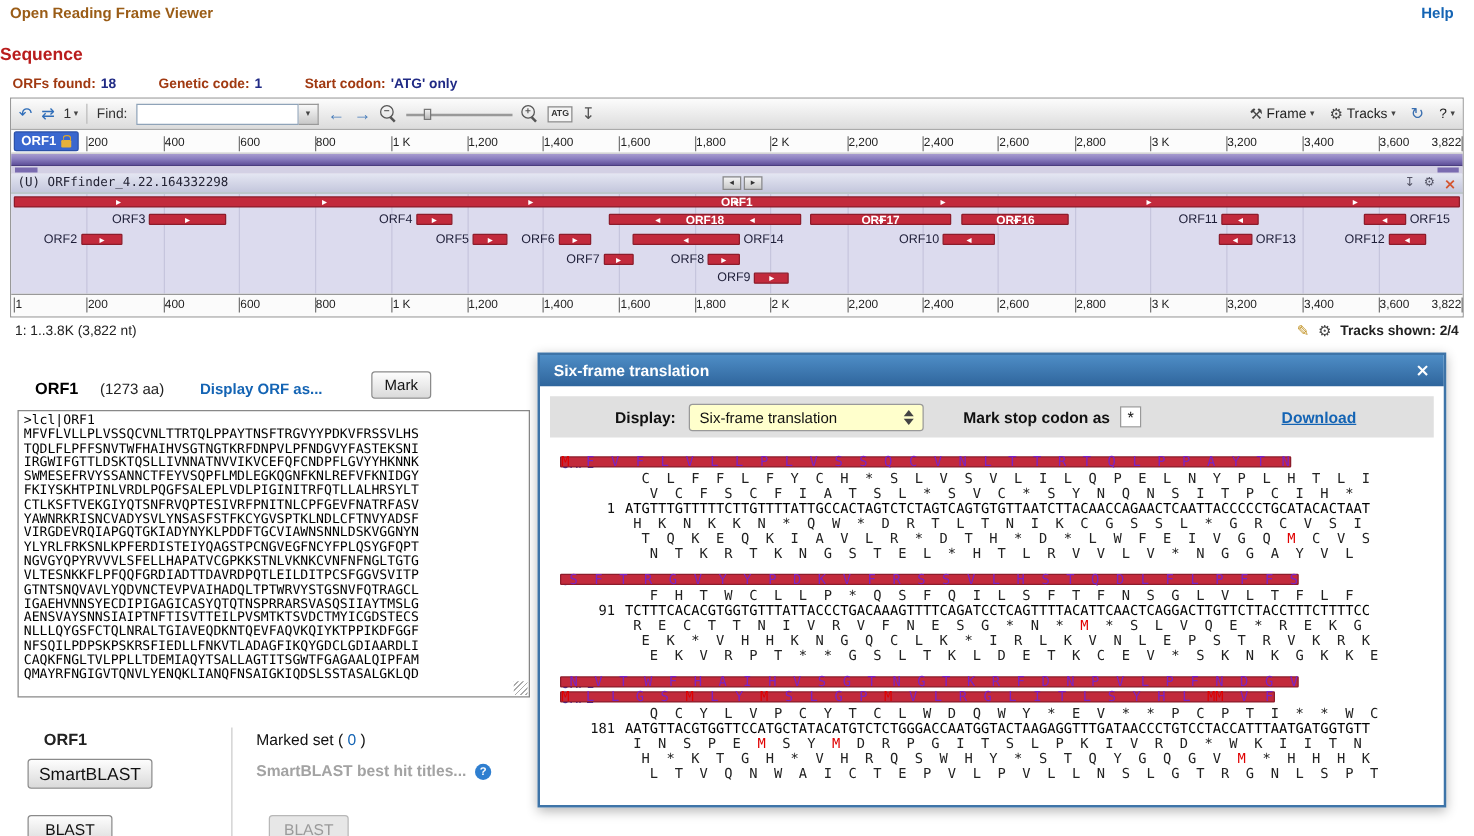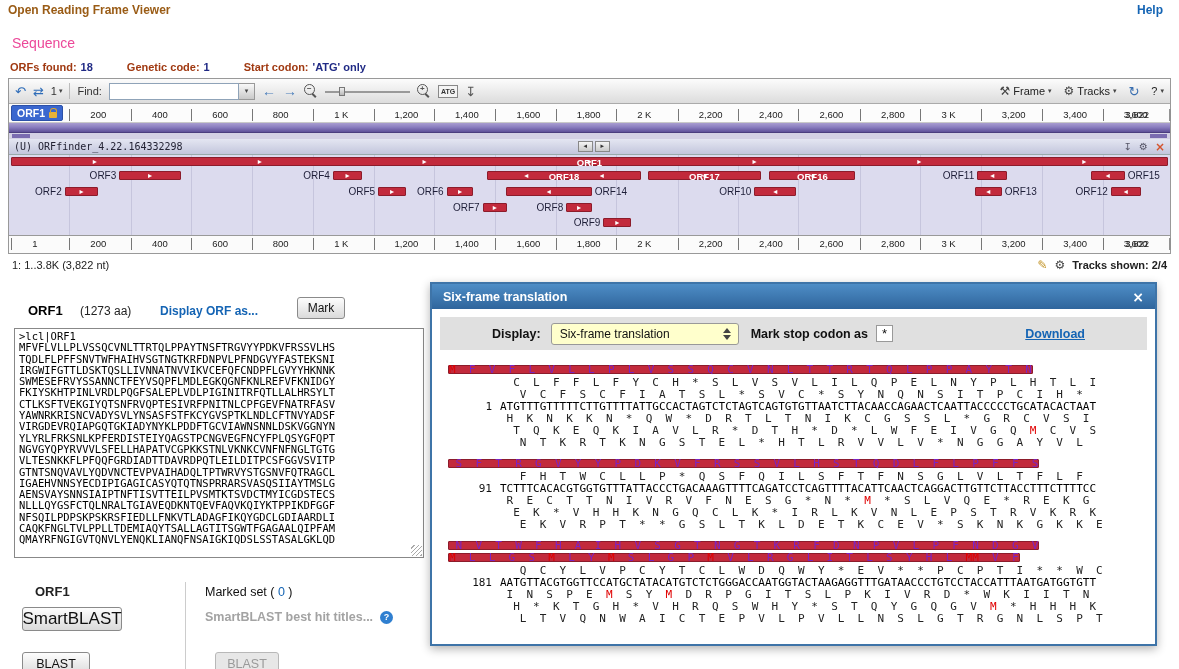--- a/index.html
+++ b/index.html
@@ -2,21 +2,21 @@
 <html><head>
 <meta charset="utf-8">
 <style>
   *{box-sizing:border-box;margin:0;padding:0}
   html,body{width:1179px;height:669px;overflow:hidden;background:#fff}
   body{font-family:"Liberation Sans",sans-serif;position:relative;color:#222}
   .icon,.tbi,.ticon,.th-ico,.caret{font-family:"DejaVu Sans",sans-serif}
 
   .app-title{position:absolute;left:8px;top:3px;font-size:12px;font-weight:bold;color:#9a5c16}
   .help-link{position:absolute;right:16px;top:3px;font-size:12px;font-weight:bold;color:#1464b4;cursor:pointer;text-decoration:none}
-  .section-title{position:absolute;left:12px;top:35px;font-size:14px;font-weight:normal;color:#ec4899}
+  .section-title{position:absolute;left:0;top:35px;font-size:14px;font-weight:bold;color:#b91c1c}
 
   .stats{position:absolute;left:10px;top:61px;font-size:11px;display:flex;gap:34px}
   .slabel{color:#a03911;font-weight:bold}
   .sval{color:#202a85;font-weight:bold;margin-left:4px}
 
   
   .viewer{position:absolute;left:8px;top:78px;width:1163px;height:176px;border:1px solid #999;background:#fff}
   .sv-toolbar{height:25px;background:linear-gradient(#fcfcfc,#dcdcdc);border-bottom:1px solid #aaa;display:flex;align-items:center;padding:0 6px;gap:7px;font-size:11px;color:#333}
   .tbi{font-size:13px;color:#2f6db8;cursor:pointer;line-height:13px}
   .hist{display:flex;align-items:center;gap:2px;cursor:pointer}
@@ -38,21 +38,21 @@
   .seqdl{color:#555}
   .tb-right{margin-left:auto;display:flex;align-items:center;gap:12px}
   .tools-btn{display:flex;align-items:center;gap:3px;cursor:pointer}
   .tools-btn b{font-weight:normal;color:#222}
   .ticon{font-size:12px;color:#444}
   .refresh{color:#3a6fb0}
   .qm{font-weight:bold;color:#555}
 
   .sv-ruler{position:relative;height:19px;background:#fcfcfc;border-bottom:1px solid #c9c9c9}
   .sv-ruler.bottom{height:18px;border-bottom:none;border-top:1px solid #999;background:#fbfbfb}
-  .tick{position:absolute;bottom:1px;height:13px;display:flex;align-items:center;gap:20px}
+  .tick{position:absolute;bottom:1px;height:13px;display:flex;align-items:center;gap:0}
   .sv-ruler.bottom .tick{top:1px;bottom:auto}
   .tick i{width:1px;height:12px;background:#777}
   .tick b{font-weight:normal;font-size:9.5px;color:#222;white-space:nowrap}
   .tick.end{flex-direction:row-reverse;transform:translateX(-100%)}
   .tick.first{left:0.2%}
   .orf-chip{position:absolute;left:2px;top:1px;height:16px;background:#3a67cf;border:1px solid #2c51a8;border-radius:2px;color:#fff;font-size:10.5px;font-weight:bold;display:flex;align-items:center;gap:4px;padding:0 5px;z-index:6;cursor:pointer}
   .lock{position:relative;width:8px;height:6px;background:#e8b23a;border-radius:1px;margin-top:3px}
   .lock::before{content:'';position:absolute;left:1px;top:-4px;width:5px;height:4px;border:1.5px solid #d9a42e;border-bottom:none;border-radius:3px 3px 0 0}
 
   .sv-overview{height:10px;background:linear-gradient(#a99dd0,#8b7fc0 45%,#5e4f98);border-bottom:1px solid #4a3d7e}
@@ -86,41 +86,41 @@
   .orf-name{position:absolute;left:28px;top:303px;font-size:13px;font-weight:bold;color:#000}
   .orf-len{position:absolute;left:80px;top:304px;font-size:12px;color:#222}
   .display-as{position:absolute;left:160px;top:304px;font-size:12px;font-weight:bold;color:#1464b4;cursor:pointer}
   .btn{position:absolute;background:linear-gradient(#fdfdfd,#dadada);border:1px solid #8a8a8a;border-radius:3px;font-size:12px;color:#111;display:flex;align-items:center;justify-content:center;cursor:pointer}
   .mark-btn{left:297px;top:297px;width:48px;height:22px}
   .seq-box{position:absolute;left:14px;top:328px;width:410px;height:230px;border:1px solid #888;background:#fff;font-family:"DejaVu Sans Mono",monospace;font-size:10.5px;line-height:11.3px;padding:2px 4px;color:#000;overflow:hidden}
   .resize{position:absolute;right:1px;bottom:1px;width:11px;height:11px;background:repeating-linear-gradient(135deg,transparent 0 2px,#aaa 2px 3px);cursor:nwse-resize}
 
   .vdiv{position:absolute;left:185px;top:582px;height:87px;width:1px;background:#ccc}
   .footer-orf{position:absolute;left:35px;top:584px;font-size:13px;font-weight:bold}
-  .smartblast-btn{left:22px;top:607px;width:100px;height:24px;font-size:17px}
+  .smartblast-btn{left:22px;top:607px;width:100px;height:24px;font-size:14px}
   .blast-btn1{left:22px;top:652px;width:68px;height:24px;font-size:12.5px}
   .marked-set{position:absolute;left:205px;top:585px;font-size:12.5px;color:#111}
   .marked-set .count{color:#1464b4}
   .hits{position:absolute;left:205px;top:610px;font-size:12.5px;font-weight:bold;color:#a3a3a3;display:flex;align-items:center}
   .qcircle{display:inline-block;width:13px;height:13px;border-radius:50%;background:#2f7fd0;color:#fff;font-size:9px;font-weight:bold;text-align:center;line-height:13px;margin-left:7px}
   .blast-btn2{left:215px;top:652px;width:64px;height:24px;font-size:12.5px}
   .btn.disabled{background:#e7e7e7;color:#9a9a9a;border-color:#b8b8b8;cursor:default}
 
   
   .dialog{position:absolute;left:430px;top:282px;width:727px;height:364px;border:2px solid #3e74a8;background:#fff;box-shadow:0 3px 9px rgba(0,0,0,.3)}
   .dlg-title{height:25px;background:linear-gradient(#4e8dc6,#2f659c);color:#fff;font-weight:bold;font-size:12.5px;display:flex;align-items:center;padding:0 11px}
   .dlg-close{margin-left:auto;font-size:14px;font-weight:bold;cursor:pointer;font-family:"DejaVu Sans",sans-serif}
   .dlg-toolbar{margin:8px 8px 0;height:33px;background:#e0e0e0;display:flex;align-items:center;font-size:12.5px;color:#111}
   .dt-label{font-weight:bold}
   .dt-label.display{margin-left:52px}
   .dt-select{margin-left:10px;width:188px;height:22px;background:#ffffcc;border:1px solid #999;border-radius:3px;display:flex;align-items:center;padding-left:8px;font-size:12px;position:relative;cursor:pointer}
   .dd{position:absolute;right:3px;top:2px;width:15px;height:17px;display:flex;flex-direction:column;align-items:center;justify-content:center;gap:2px}
   .dd .up{width:0;height:0;border-left:4px solid transparent;border-right:4px solid transparent;border-bottom:5px solid #444}
   .dd .down{width:0;height:0;border-left:4px solid transparent;border-right:4px solid transparent;border-top:5px solid #444}
-  .dt-label.stop{margin-left:12px}
+  .dt-label.stop{margin-left:32px}
   .dt-star{margin-left:8px;width:17px;height:17px;border:1px solid #999;background:#fff;text-align:center;line-height:16px;font-size:13px;cursor:text}
   .dt-download{margin-left:auto;margin-right:62px;color:#1464b4;font-weight:bold;text-decoration:underline;cursor:pointer}
   .blocks{padding:15px 0 0 16px;font-family:"DejaVu Sans Mono",monospace;font-size:11px}
   .block{margin-bottom:10px}
   .trow{display:flex;height:12px;line-height:12px;white-space:pre}
   .gut{width:52px;flex:none;text-align:right;padding-right:8px;color:#111}
   .gut.lab{text-align:left;padding-left:1px;color:#2233cc}
   .txt.orf{color:#7b24c4}
   .txt.plain{color:#222}
   .txt.dna{color:#000}

